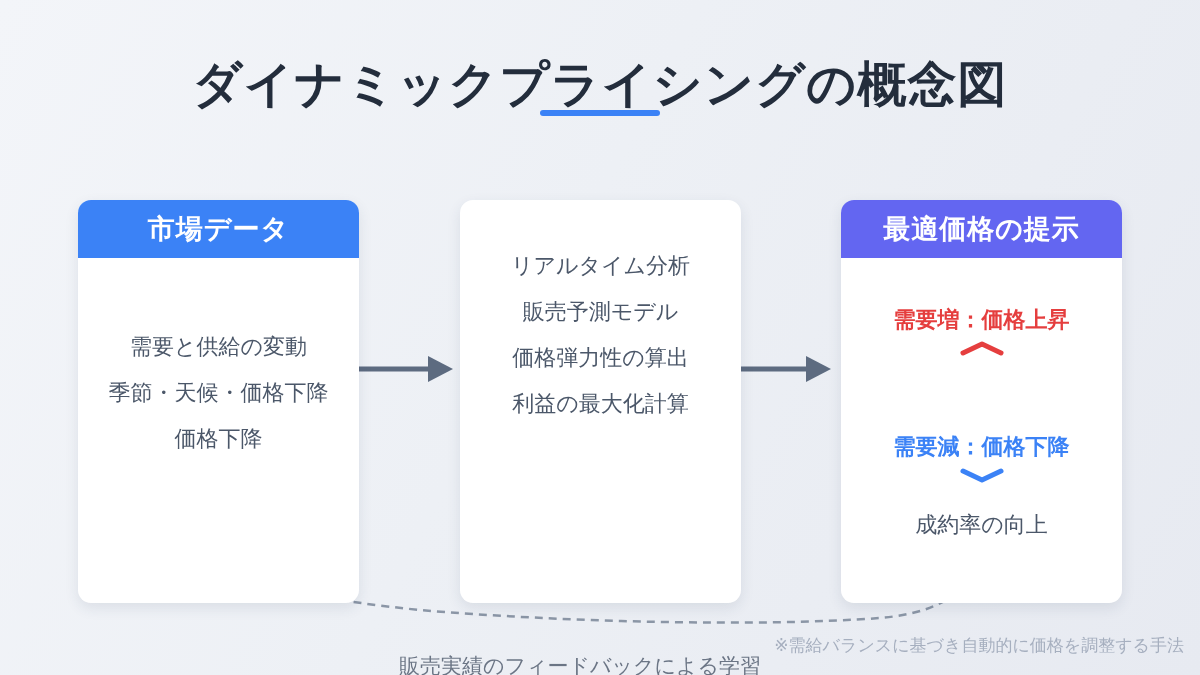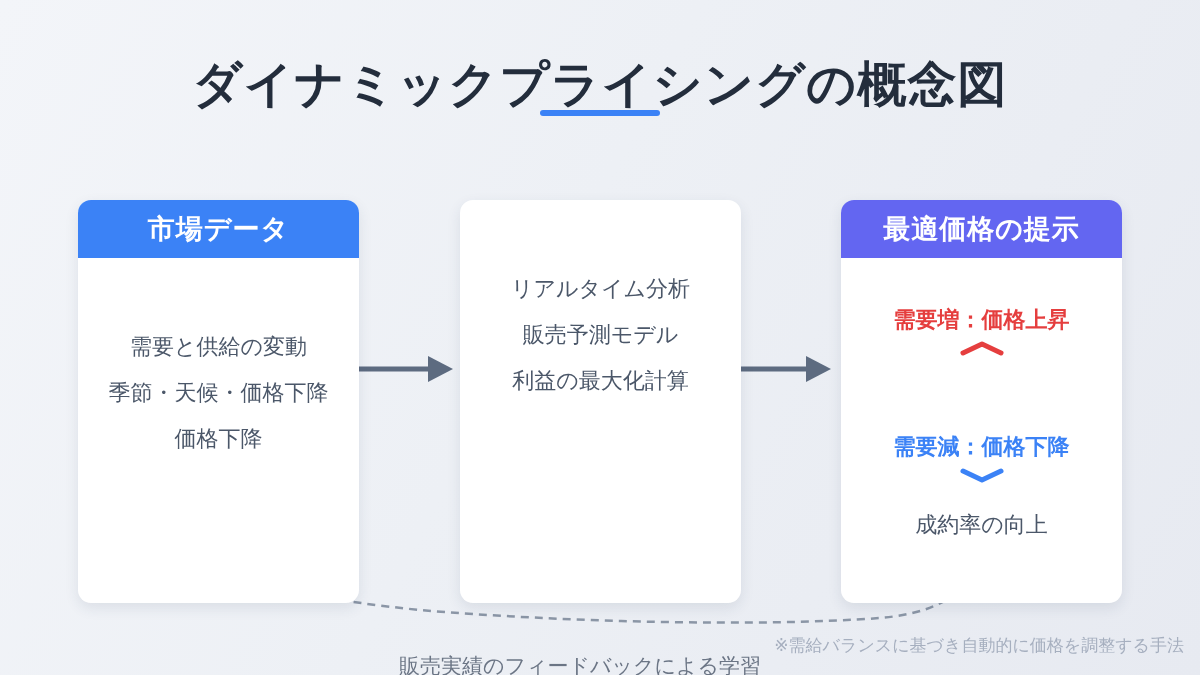--- a/index.html
+++ b/index.html
@@ -97,20 +97,21 @@
       <div class="card-item">需要と供給の変動</div>
       <div class="card-item">季節・天候・価格下降</div>
       <div class="card-item">価格下降</div>
     </div>
   </section>
 
   <section class="card card-2">
     <div class="card-body list">
       <div class="card-item">リアルタイム分析</div>
       <div class="card-item">販売予測モデル</div>
+      <div class="card-item">価格弾力性の算出</div>
       <div class="card-item">利益の最大化計算</div>
     </div>
   </section>
 
   <section class="card card-3">
     <header class="card-header header-purple">
       <span>最適価格の提示</span>
     </header>
     <div class="card-body">
       <div class="hl-label hl-red">需要増：価格上昇</div>

